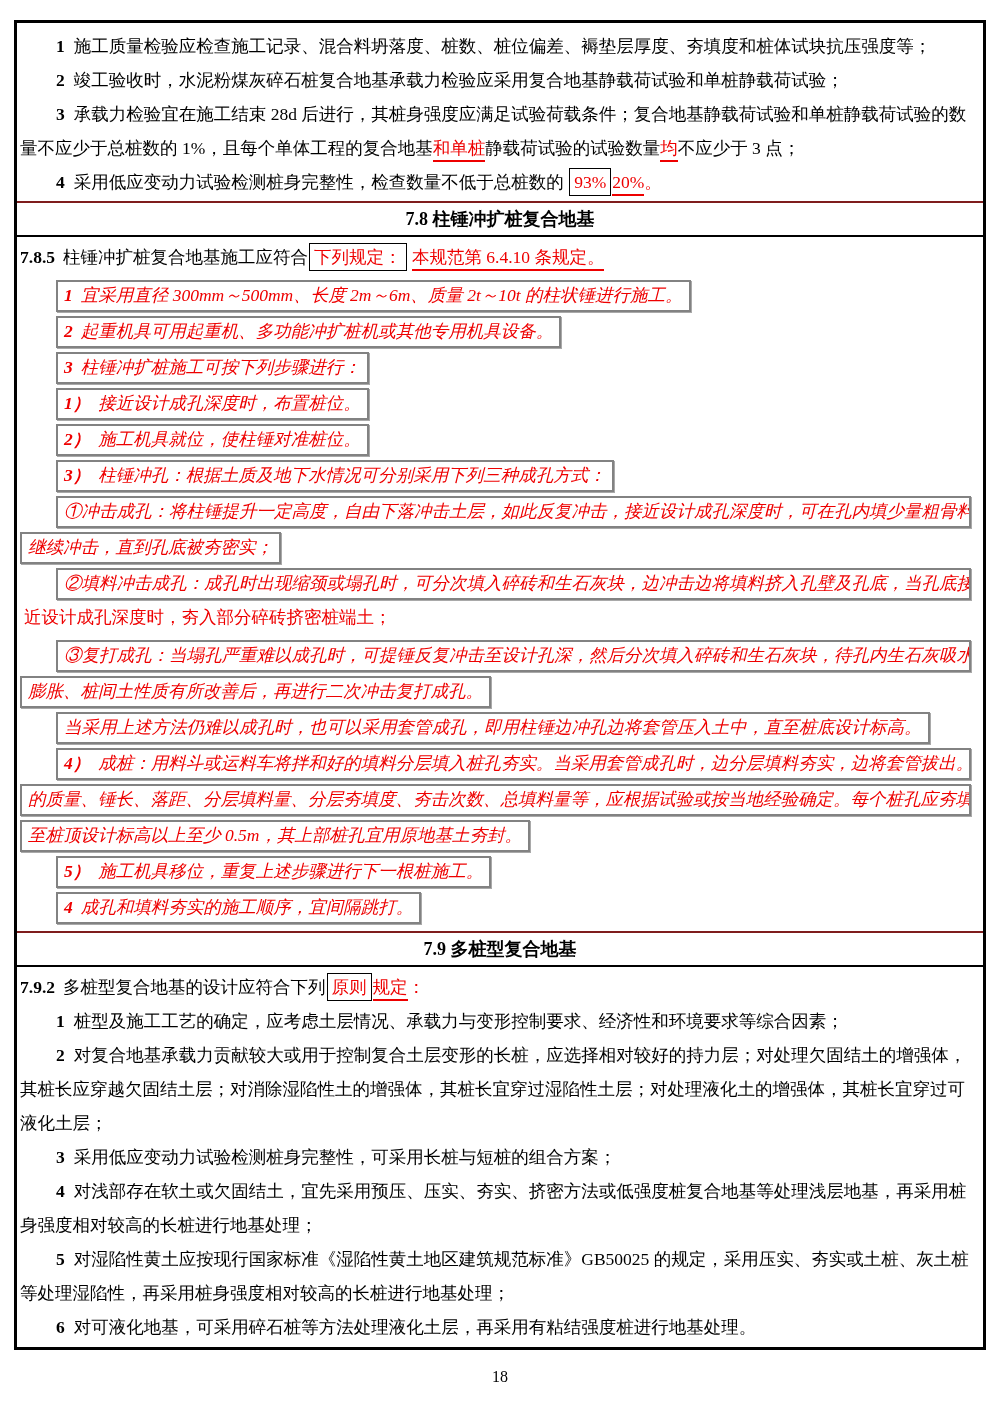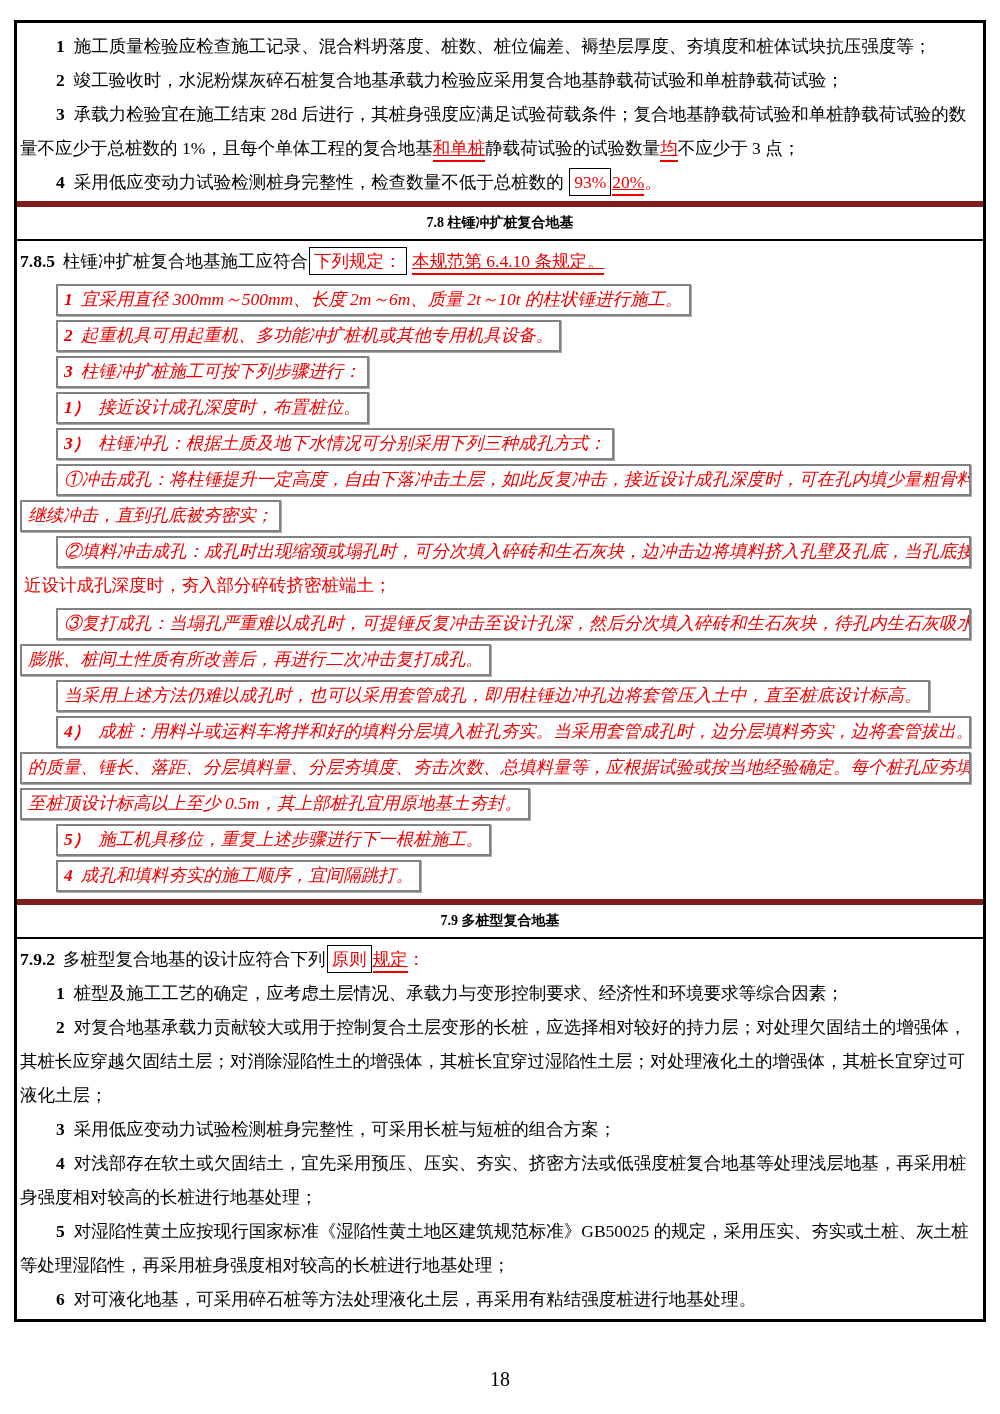--- a/index.html
+++ b/index.html
@@ -21,25 +21,25 @@
   .sec{padding:0 3px;}
   .secA{padding-top:6px;padding-bottom:2px;}
   .secC{padding-top:3px;padding-bottom:3px;}
   .ln{height:34px;line-height:34px;white-space:nowrap;overflow:hidden;}
   .ind{padding-left:36px;}
   .ln b{font-weight:bold;margin-right:9px;}
   .ln b.clause{margin-right:8px;}
   
   .hdr{
     height:32px;line-height:32px;text-align:center;font-weight:bold;
-    font-size:14px;border-top:6px solid #7f1d1d;border-bottom:2px solid #000;
+    font-size:18px;border-top:2px solid #7f1d1d;border-bottom:2px solid #000;
     white-space:nowrap;overflow:hidden;
   }
   
-  .ins{color:var(--red);border-bottom:2px solid var(--red);padding-bottom:2px;text-decoration:underline;}
+  .ins{color:var(--red);border-bottom:2px solid var(--red);padding-bottom:2px;}
   .red{color:var(--red);}
   .dbox{
     display:inline-block;border:1.5px solid #000;color:var(--red);
     padding:0 4px;line-height:26px;margin:0 1px;
   }
   
   .secB{padding:0 3px 6px 3px;}
   .introline{height:40px;line-height:40px;white-space:nowrap;overflow:hidden;}
   .introline b{font-weight:bold;margin-right:8px;}
   .rl{height:36px;white-space:nowrap;overflow:hidden;padding-top:3px;box-sizing:border-box;}
@@ -50,21 +50,21 @@
     padding:1px 6px 2px 6px;line-height:25px;color:var(--red);
     vertical-align:top;
     font-style:italic;
   }
   .bx b{font-weight:bold;margin-right:8px;}
   .bx.grow{display:block;margin-right:9px;overflow:hidden;}
   .rtext{color:var(--red);display:inline-block;line-height:27px;padding-left:4px;}
   
   .pageno{
     position:absolute;left:0;top:1368px;width:1000px;text-align:center;
-    font-size:20px;color:#000;
+    font-size:16px;color:#000;
   }
 </style>
 </head>
 <body>
 
 <div class="frame">
 
   <div class="sec secA">
     <div class="ln ind"><b>1</b><span>施工质量检验应检查施工记录、混合料坍落度、桩数、桩位偏差、褥垫层厚度、夯填度和桩体试块抗压强度等；</span></div>
     <div class="ln ind"><b>2</b><span>竣工验收时，水泥粉煤灰碎石桩复合地基承载力检验应采用复合地基静载荷试验和单桩静载荷试验；</span></div>
@@ -75,20 +75,21 @@
 
   <div class="hdr"><span>7.8 柱锤冲扩桩复合地基</span></div>
 
   <div class="sec secB">
     <div class="introline"><b class="clause">7.8.5</b><span>柱锤冲扩桩复合地基施工应符合</span><span class="dbox">下列规定：</span> <span class="ins">本规范第 6.4.10 条规定。</span></div>
 
     <div class="rl i1"><span class="bx"><b>1</b><span>宜采用直径 300mm～500mm、长度 2m～6m、质量 2t～10t 的柱状锤进行施工。</span></span></div>
     <div class="rl i1"><span class="bx"><b>2</b><span>起重机具可用起重机、多功能冲扩桩机或其他专用机具设备。</span></span></div>
     <div class="rl i1"><span class="bx"><b>3</b><span>柱锤冲扩桩施工可按下列步骤进行：</span></span></div>
     <div class="rl i1"><span class="bx"><b>1）</b><span>接近设计成孔深度时，布置桩位。</span></span></div>
+    <div class="rl i1"><span class="bx"><b>2）</b><span>施工机具就位，使柱锤对准桩位。</span></span></div>
     <div class="rl i1"><span class="bx"><b>3）</b><span>柱锤冲孔：根据土质及地下水情况可分别采用下列三种成孔方式：</span></span></div>
 
     <div class="rl i1">
         <span class="bx grow"><span>①冲击成孔：将柱锤提升一定高度，自由下落冲击土层，如此反复冲击，接近设计成孔深度时，可在孔内填少量粗骨料</span></span>
       </div>
     <div class="rl"><span class="bx"><span>继续冲击，直到孔底被夯密实；</span></span></div>
     <div class="rl i1">
         <span class="bx grow"><span>②填料冲击成孔：成孔时出现缩颈或塌孔时，可分次填入碎砖和生石灰块，边冲击边将填料挤入孔壁及孔底，当孔底接</span></span>
       </div>
     <div class="rl"><span class="rtext">近设计成孔深度时，夯入部分碎砖挤密桩端土；</span></div>

